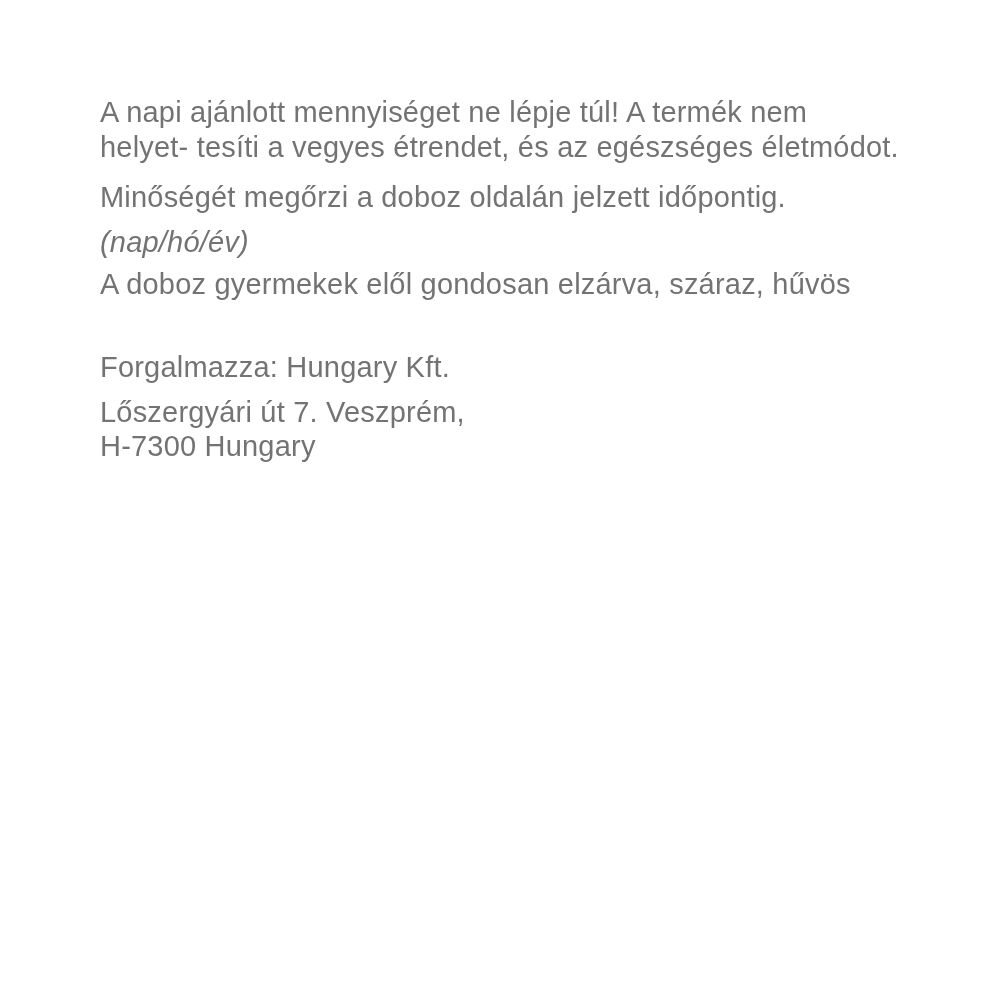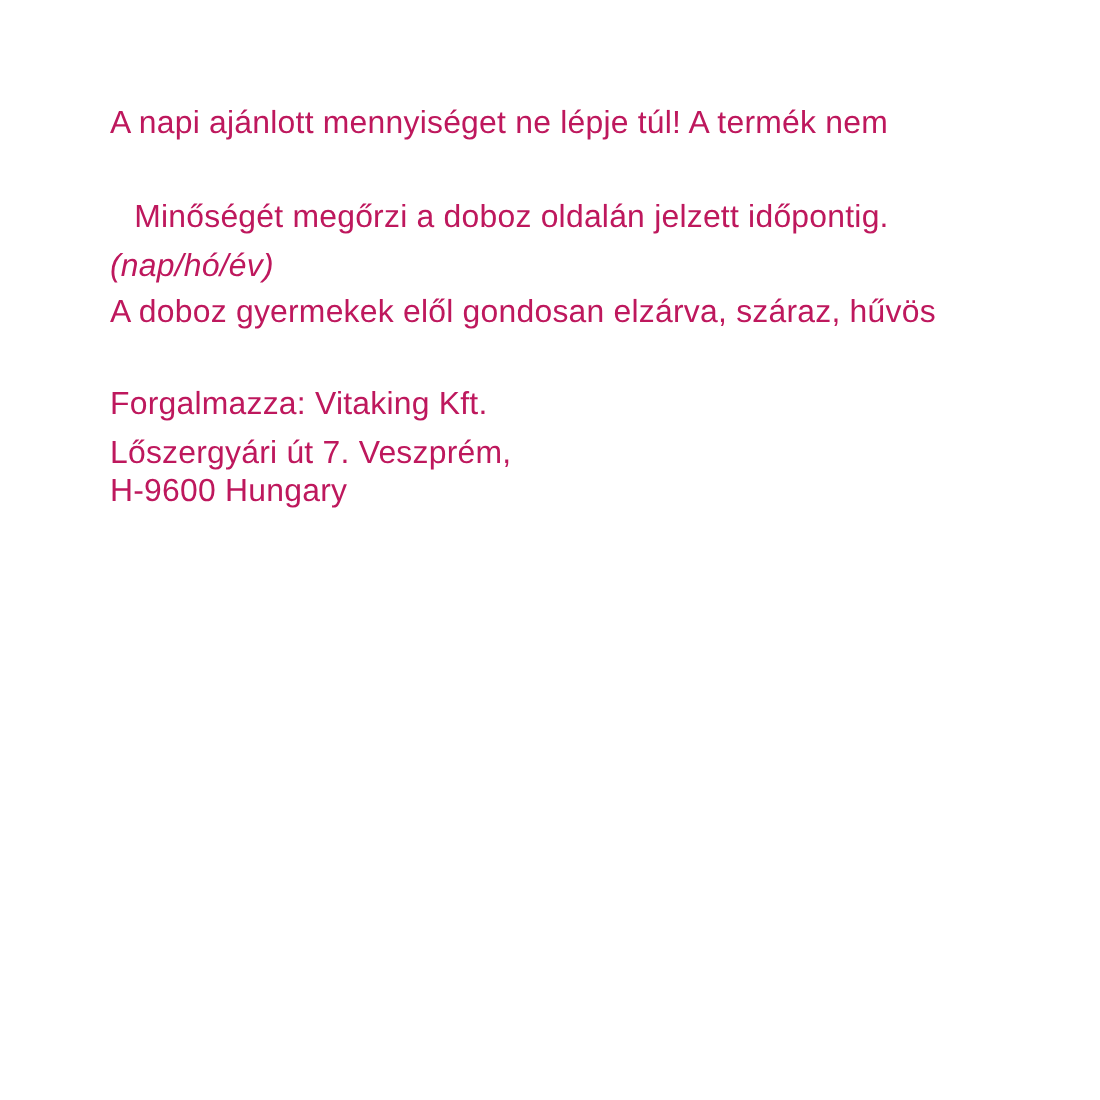--- a/index.html
+++ b/index.html
@@ -26,39 +26,40 @@
     width: 1000px;
     height: 1000px;
   }
   .line {
     position: absolute;
     left: 100px;
     margin: 0;
     font-size: 29px;
     line-height: 35px;
     white-space: nowrap;
-    color: #be185d;
+    color: #737373;
     letter-spacing: 0.2px;
   }
   .line-1 { top: 95px; }
   .line-2 { top: 130px; }
-  .line-3 { top: 180px; margin-left: 22px; }
+  .line-3 { top: 180px; }
   .line-4 { top: 225px; font-style: italic; }
   .line-5 { top: 267px; }
   .line-6 { top: 310px; }
   .line-7 { top: 350px; }
   .line-8 { top: 395px; }
   .line-9 { top: 429px; }
 </style>
 </head>
 <body>
 
 <div class="page">
   <div class="text-block">
     <p class="line line-1">A napi ajánlott mennyiséget ne lépje túl! A termék nem</p>
+    <p class="line line-2">helyet- tesíti a vegyes étrendet, és az egészséges életmódot.</p>
     <p class="line line-3">Minőségét megőrzi a doboz oldalán jelzett időpontig.</p>
     <p class="line line-4">(nap/hó/év)</p>
     <p class="line line-5">A doboz gyermekek elől gondosan elzárva, száraz, hűvös</p>
-    <p class="line line-7">Forgalmazza: Vitaking Kft.</p>
+    <p class="line line-7">Forgalmazza: Hungary Kft.</p>
     <p class="line line-8">Lőszergyári út 7. Veszprém,</p>
-    <p class="line line-9">H-9600 Hungary</p>
+    <p class="line line-9">H-7300 Hungary</p>
   </div>
 </div>
 
 </body></html>

